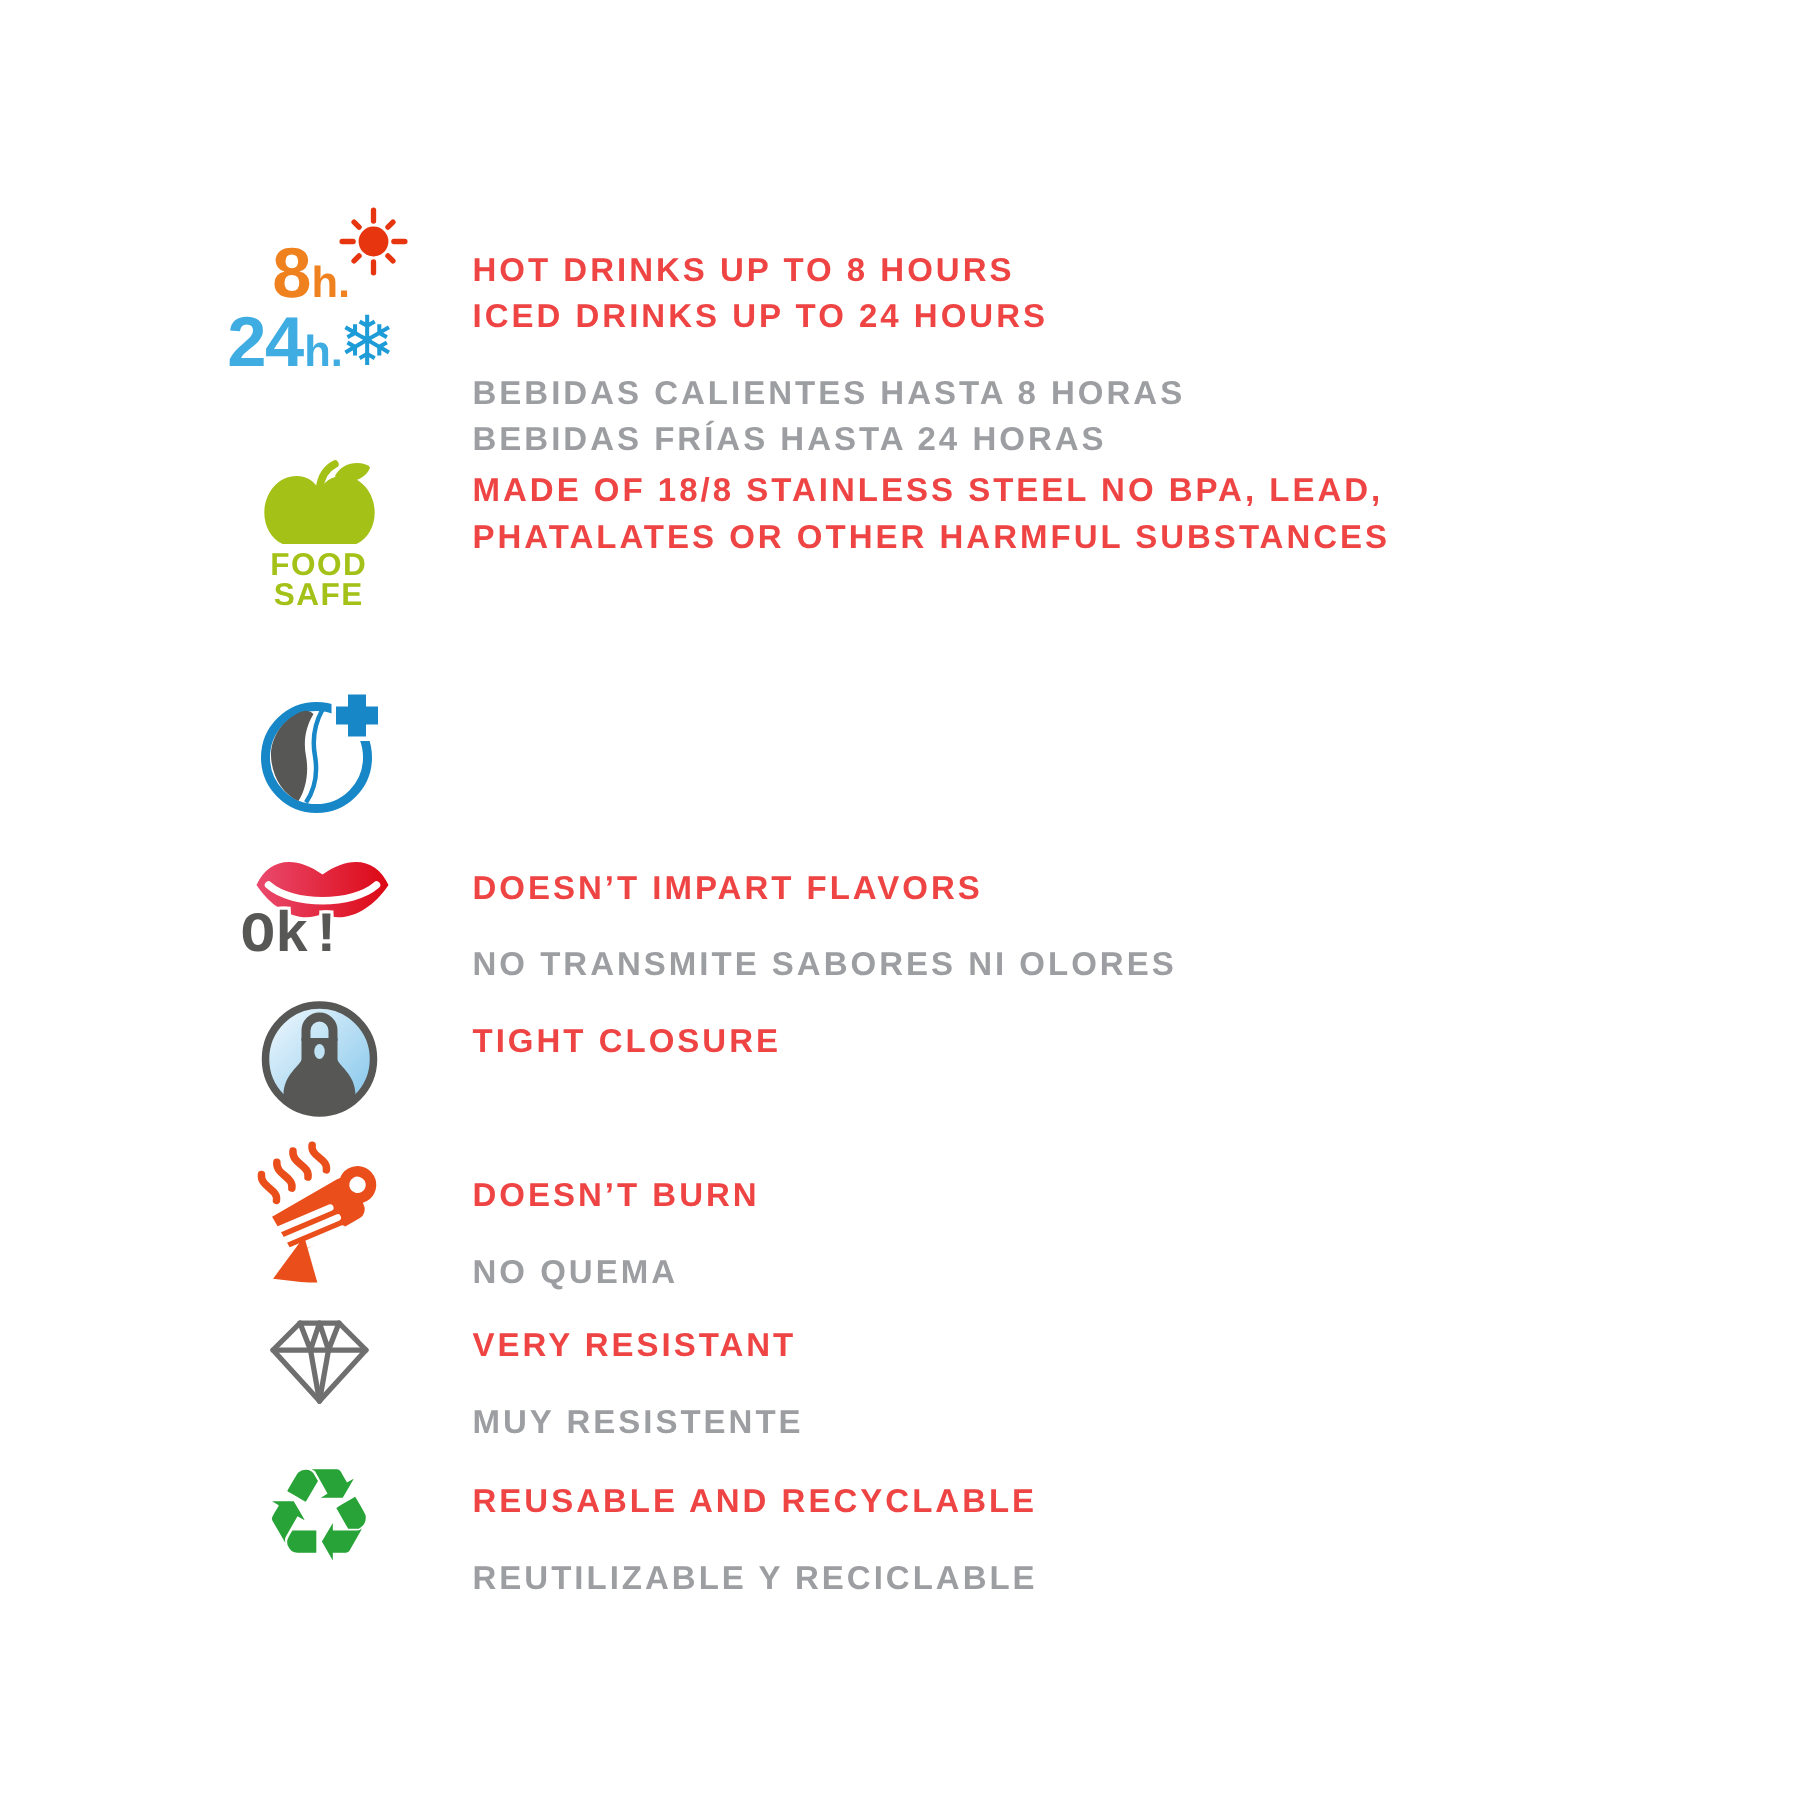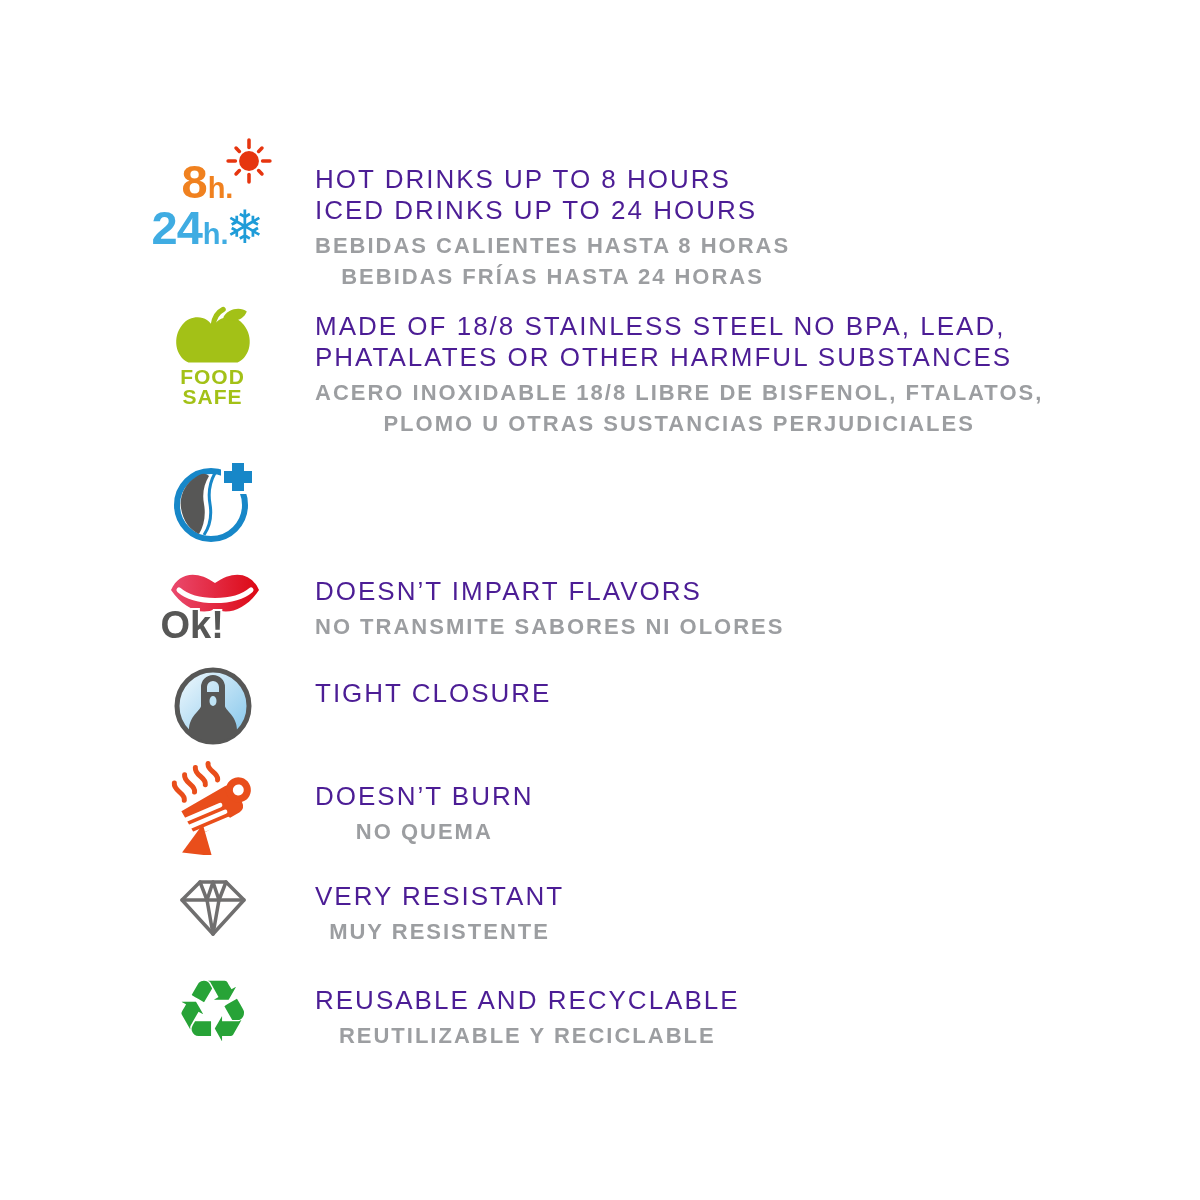--- a/index.html
+++ b/index.html
@@ -3,40 +3,40 @@
 <meta charset="utf-8">
 <style>
   html,body{margin:0;padding:0;}
   body{
     width:1200px;height:1200px;background:#ffffff;position:relative;overflow:hidden;
     font-family:"Liberation Sans", sans-serif;
   }
   .row{position:absolute;left:0;width:1200px;height:0;}
   .icon-cell{position:absolute;left:145px;width:135px;display:flex;justify-content:center;}
   .text-cell{position:absolute;left:315px;top:0;}
-  .h-line{font-size:26px;font-weight:400;color:#4c1d95;letter-spacing:2px;line-height:31px;white-space:nowrap;}
+  .h-line{font-size:22px;font-weight:700;color:#ef4444;letter-spacing:2px;line-height:31px;white-space:nowrap;}
   .s-line{font-size:22px;font-weight:700;color:#9C9EA1;letter-spacing:2px;line-height:31px;white-space:nowrap;}
-  .sub-group{margin-top:4px;text-align:center;}
+  .sub-group{margin-top:20px;}
 
   
   .hotcold{position:relative;width:122px;height:132px;}
   .badge{position:absolute;display:flex;align-items:baseline;font-weight:700;line-height:1;}
   .badge .num{font-size:47px;letter-spacing:-1px;}
   .badge .suf{font-size:29px;margin-left:1px;}
   .badge-hot{top:14px;left:30px;color:#F0811F;}
   .badge-cold{top:60px;left:0px;color:#3FACE2;}
   .sun-svg{position:absolute;top:-6px;right:2px;}
   .snowflake{position:absolute;top:60px;left:74px;font-size:46px;line-height:1;color:#1E9CD8;font-family:"DejaVu Sans",sans-serif;}
 
   
   .foodsafe{display:flex;flex-direction:column;align-items:center;}
   .fs-text{font-size:21px;font-weight:800;color:#A3C117;line-height:20px;letter-spacing:1px;text-align:center;}
 
   
-  .lips-wrap{position:relative;width:104px;height:94px;}
+  .lips-wrap{position:relative;width:104px;height:94px;font-family:Liberation Mono, monospace;}
   .lips-svg{position:absolute;top:0;left:6px;}
   .ok-label{
     position:absolute;left:0px;top:42px;font-size:38px;font-weight:800;color:#575756;line-height:1;
     text-shadow:2px 0 0 #fff,-2px 0 0 #fff,0 2px 0 #fff,0 -2px 0 #fff,2px 2px 0 #fff,-2px -2px 0 #fff,2px -2px 0 #fff,-2px 2px 0 #fff;
   }
 
   
   .recycle{font-size:86px;line-height:80px;color:#27A337;font-family:"DejaVu Sans",sans-serif;}
 </style>
 </head>
@@ -87,24 +87,20 @@
         <path d="M43,20 C44,12 47,7 53,4" stroke="#A3C117" stroke-width="5" fill="none" stroke-linecap="round"></path>
         <path d="M53,12 C57,3 70,1 76,6 C73,15 60,18 53,12 Z" fill="#A3C117"></path>
       </svg>
       <div class="fs-text">FOOD</div>
       <div class="fs-text">SAFE</div>
     </div>
   </div>
   <div class="text-cell">
     <div class="h-line">MADE OF 18/8 STAINLESS STEEL NO BPA, LEAD,</div>
     <div class="h-line">PHATALATES OR OTHER HARMFUL SUBSTANCES</div>
-    <div class="sub-group">
-      <div class="s-line">ACERO INOXIDABLE 18/8 LIBRE DE BISFENOL, FTALATOS,</div>
-      <div class="s-line">PLOMO U OTRAS SUSTANCIAS PERJUDICIALES</div>
-    </div>
   </div>
 </div>
 
 <div class="row" style="top:471px">
   <div class="icon-cell" style="top:-16px">
     <svg width="94" height="94" viewBox="0 0 94 94">
       <circle cx="45" cy="50" r="34" stroke="#1787C8" stroke-width="6" fill="none"></circle>
       <path d="M30,22 C20,28 13,40 15,53 C17,66 24,75 33,79 C38,71 40,60 38,49 C36,39 38,29 43,21 C39,17 34,19 30,22 Z" fill="#575756"></path>
       <path d="M49,18 C44,27 42,38 44,49 C46,61 44,71 38,80" stroke="#1787C8" stroke-width="3" fill="none"></path>
       <g fill="#ffffff">

